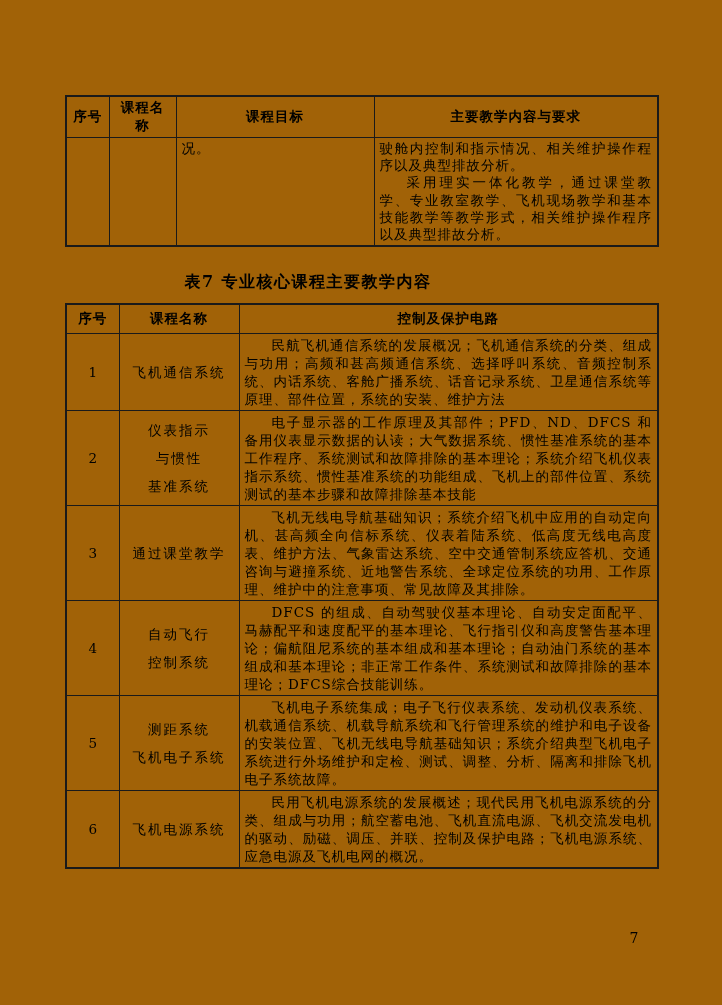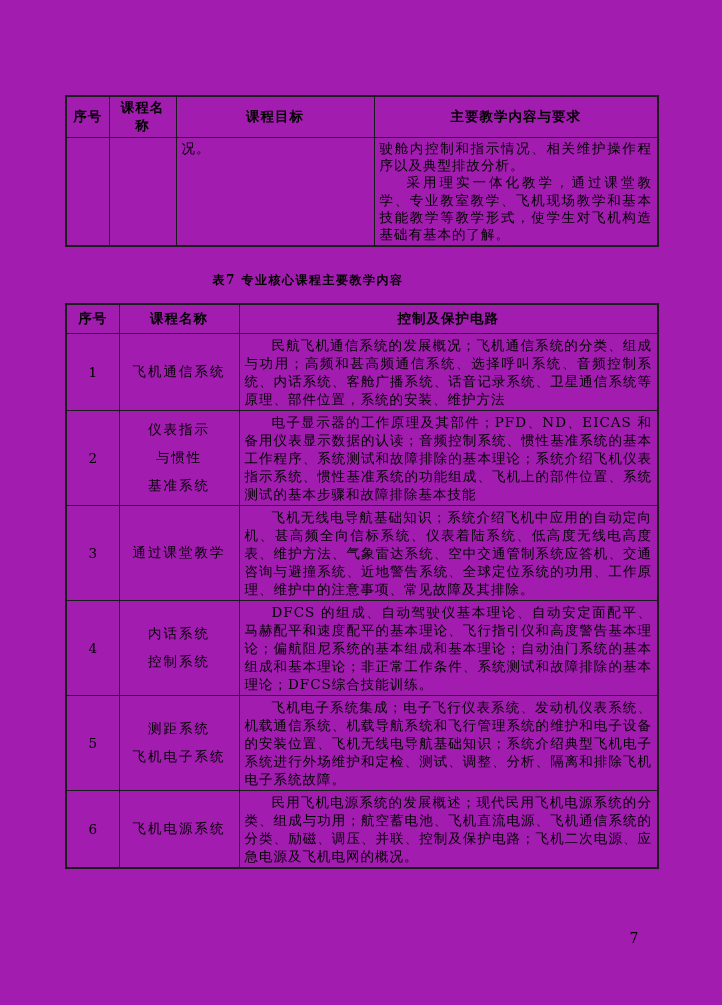--- a/index.html
+++ b/index.html
@@ -1,45 +1,45 @@
 <!DOCTYPE html>
 <html><head>
 <meta charset="utf-8">
 <style>
   html,body { margin:0; padding:0; background:#ffffff; }
   body {
     width:722px; height:1005px;
     font-family:"DejaVu Serif","Liberation Serif",serif;
     color:#000;
   }
-  .page { position:relative; width:722px; height:1005px; background:#a21caf; overflow:hidden; }
+  .page { position:relative; width:722px; height:1005px; background:#a16207; overflow:hidden; }
 
   table { border-collapse:collapse; table-layout:fixed; border:2px solid #1a1a1a; }
   td, th { border:1px solid #1a1a1a; padding:2px 5px; font-size:13.5px; overflow:hidden; }
   th { font-weight:bold; text-align:center; vertical-align:middle; height:24px; letter-spacing:1px; }
 
   .t1 { position:absolute; left:65px; top:95px; width:592px; }
   .t2 { position:absolute; left:65px; top:303px; width:592px; }
 
   .seq-cell  { text-align:center; vertical-align:middle; }
   .name-cell { text-align:center; vertical-align:middle; white-space:pre-line;
-               line-height:28px; letter-spacing:2px;font-family:Liberation Serif, serif; }
+               line-height:28px; letter-spacing:2px; }
   .content-cell {
     text-align:justify; text-justify:inter-ideograph;
     vertical-align:top; letter-spacing:1px; line-height:18px;
   }
   .t1 .content-cell { line-height:17.2px;margin-left:28px; }
   .content-cell p { margin:0; text-indent:2em; }
   .content-cell p.no-indent { text-indent:0; }
   .objective-cell { vertical-align:top; letter-spacing:1px; line-height:17.2px; }
   .t1 .row-body { height:103px; }
 
   .table-title {
     position:absolute; top:272px; left:0; width:616px;
-    text-align:center; font-weight:bold; font-size:12px; letter-spacing:1.5px;
+    text-align:center; font-weight:bold; font-size:16px; letter-spacing:1.5px;
   }
   .page-number {
     position:absolute; top:930px; left:604px; width:60px;
     text-align:center; font-size:14px;
   }
 </style>
 </head>
 <body>
 
 <div class="page">
@@ -57,21 +57,21 @@
       <th>课程名称</th>
       <th>课程目标</th>
       <th>主要教学内容与要求</th>
     </tr>
     <tr class="row-body">
       <td class="seq-cell"></td>
       <td class="name-cell"></td>
       <td class="objective-cell">况。</td>
       <td class="content-cell">
         <p class="no-indent">驶舱内控制和指示情况、相关维护操作程序以及典型排故分析。</p>
-        <p>采用理实一体化教学，通过课堂教学、专业教室教学、飞机现场教学和基本技能教学等教学形式，使学生对飞机构造基础有基本的了解。</p>
+        <p>采用理实一体化教学，通过课堂教学、专业教室教学、飞机现场教学和基本技能教学等教学形式，相关维护操作程序以及典型排故分析。</p>
       </td>
     </tr>
   </tbody>
     </table>
 
   <div class="table-title">表7  专业核心课程主要教学内容</div>
 
   <table class="t2">
     <colgroup>
       <col style="width:53px">
@@ -90,51 +90,51 @@
       <td class="content-cell">
         <p>民航飞机通信系统的发展概况；飞机通信系统的分类、组成与功用；高频和甚高频通信系统、选择呼叫系统、音频控制系统、内话系统、客舱广播系统、话音记录系统、卫星通信系统等原理、部件位置，系统的安装、维护方法</p>
       </td>
     </tr>
     <tr>
       <td class="seq-cell">2</td>
       <td class="name-cell">仪表指示
 与惯性
 基准系统</td>
       <td class="content-cell">
-        <p>电子显示器的工作原理及其部件；PFD、ND、EICAS 和备用仪表显示数据的认读；音频控制系统、惯性基准系统的基本工作程序、系统测试和故障排除的基本理论；系统介绍飞机仪表指示系统、惯性基准系统的功能组成、飞机上的部件位置、系统测试的基本步骤和故障排除基本技能</p>
+        <p>电子显示器的工作原理及其部件；PFD、ND、DFCS 和备用仪表显示数据的认读；大气数据系统、惯性基准系统的基本工作程序、系统测试和故障排除的基本理论；系统介绍飞机仪表指示系统、惯性基准系统的功能组成、飞机上的部件位置、系统测试的基本步骤和故障排除基本技能</p>
       </td>
     </tr>
     <tr>
       <td class="seq-cell">3</td>
       <td class="name-cell">通过课堂教学</td>
       <td class="content-cell">
         <p>飞机无线电导航基础知识；系统介绍飞机中应用的自动定向机、甚高频全向信标系统、仪表着陆系统、低高度无线电高度表、维护方法、气象雷达系统、空中交通管制系统应答机、交通咨询与避撞系统、近地警告系统、全球定位系统的功用、工作原理、维护中的注意事项、常见故障及其排除。</p>
       </td>
     </tr>
     <tr>
       <td class="seq-cell">4</td>
-      <td class="name-cell">内话系统
+      <td class="name-cell">自动飞行
 控制系统</td>
       <td class="content-cell">
         <p>DFCS 的组成、自动驾驶仪基本理论、自动安定面配平、马赫配平和速度配平的基本理论、飞行指引仪和高度警告基本理论；偏航阻尼系统的基本组成和基本理论；自动油门系统的基本组成和基本理论；非正常工作条件、系统测试和故障排除的基本理论；DFCS综合技能训练。</p>
       </td>
     </tr>
     <tr>
       <td class="seq-cell">5</td>
       <td class="name-cell">测距系统
 飞机电子系统</td>
       <td class="content-cell">
         <p>飞机电子系统集成；电子飞行仪表系统、发动机仪表系统、机载通信系统、机载导航系统和飞行管理系统的维护和电子设备的安装位置、飞机无线电导航基础知识；系统介绍典型飞机电子系统进行外场维护和定检、测试、调整、分析、隔离和排除飞机电子系统故障。</p>
       </td>
     </tr>
     <tr>
       <td class="seq-cell">6</td>
       <td class="name-cell">飞机电源系统</td>
       <td class="content-cell">
-        <p>民用飞机电源系统的发展概述；现代民用飞机电源系统的分类、组成与功用；航空蓄电池、飞机直流电源、飞机通信系统的分类、励磁、调压、并联、控制及保护电路；飞机二次电源、应急电源及飞机电网的概况。</p>
+        <p>民用飞机电源系统的发展概述；现代民用飞机电源系统的分类、组成与功用；航空蓄电池、飞机直流电源、飞机交流发电机的驱动、励磁、调压、并联、控制及保护电路；飞机电源系统、应急电源及飞机电网的概况。</p>
       </td>
     </tr>
   </tbody>
     </table>
 
   <div class="page-number">7</div>
 
 </div>
 
 </body></html>

